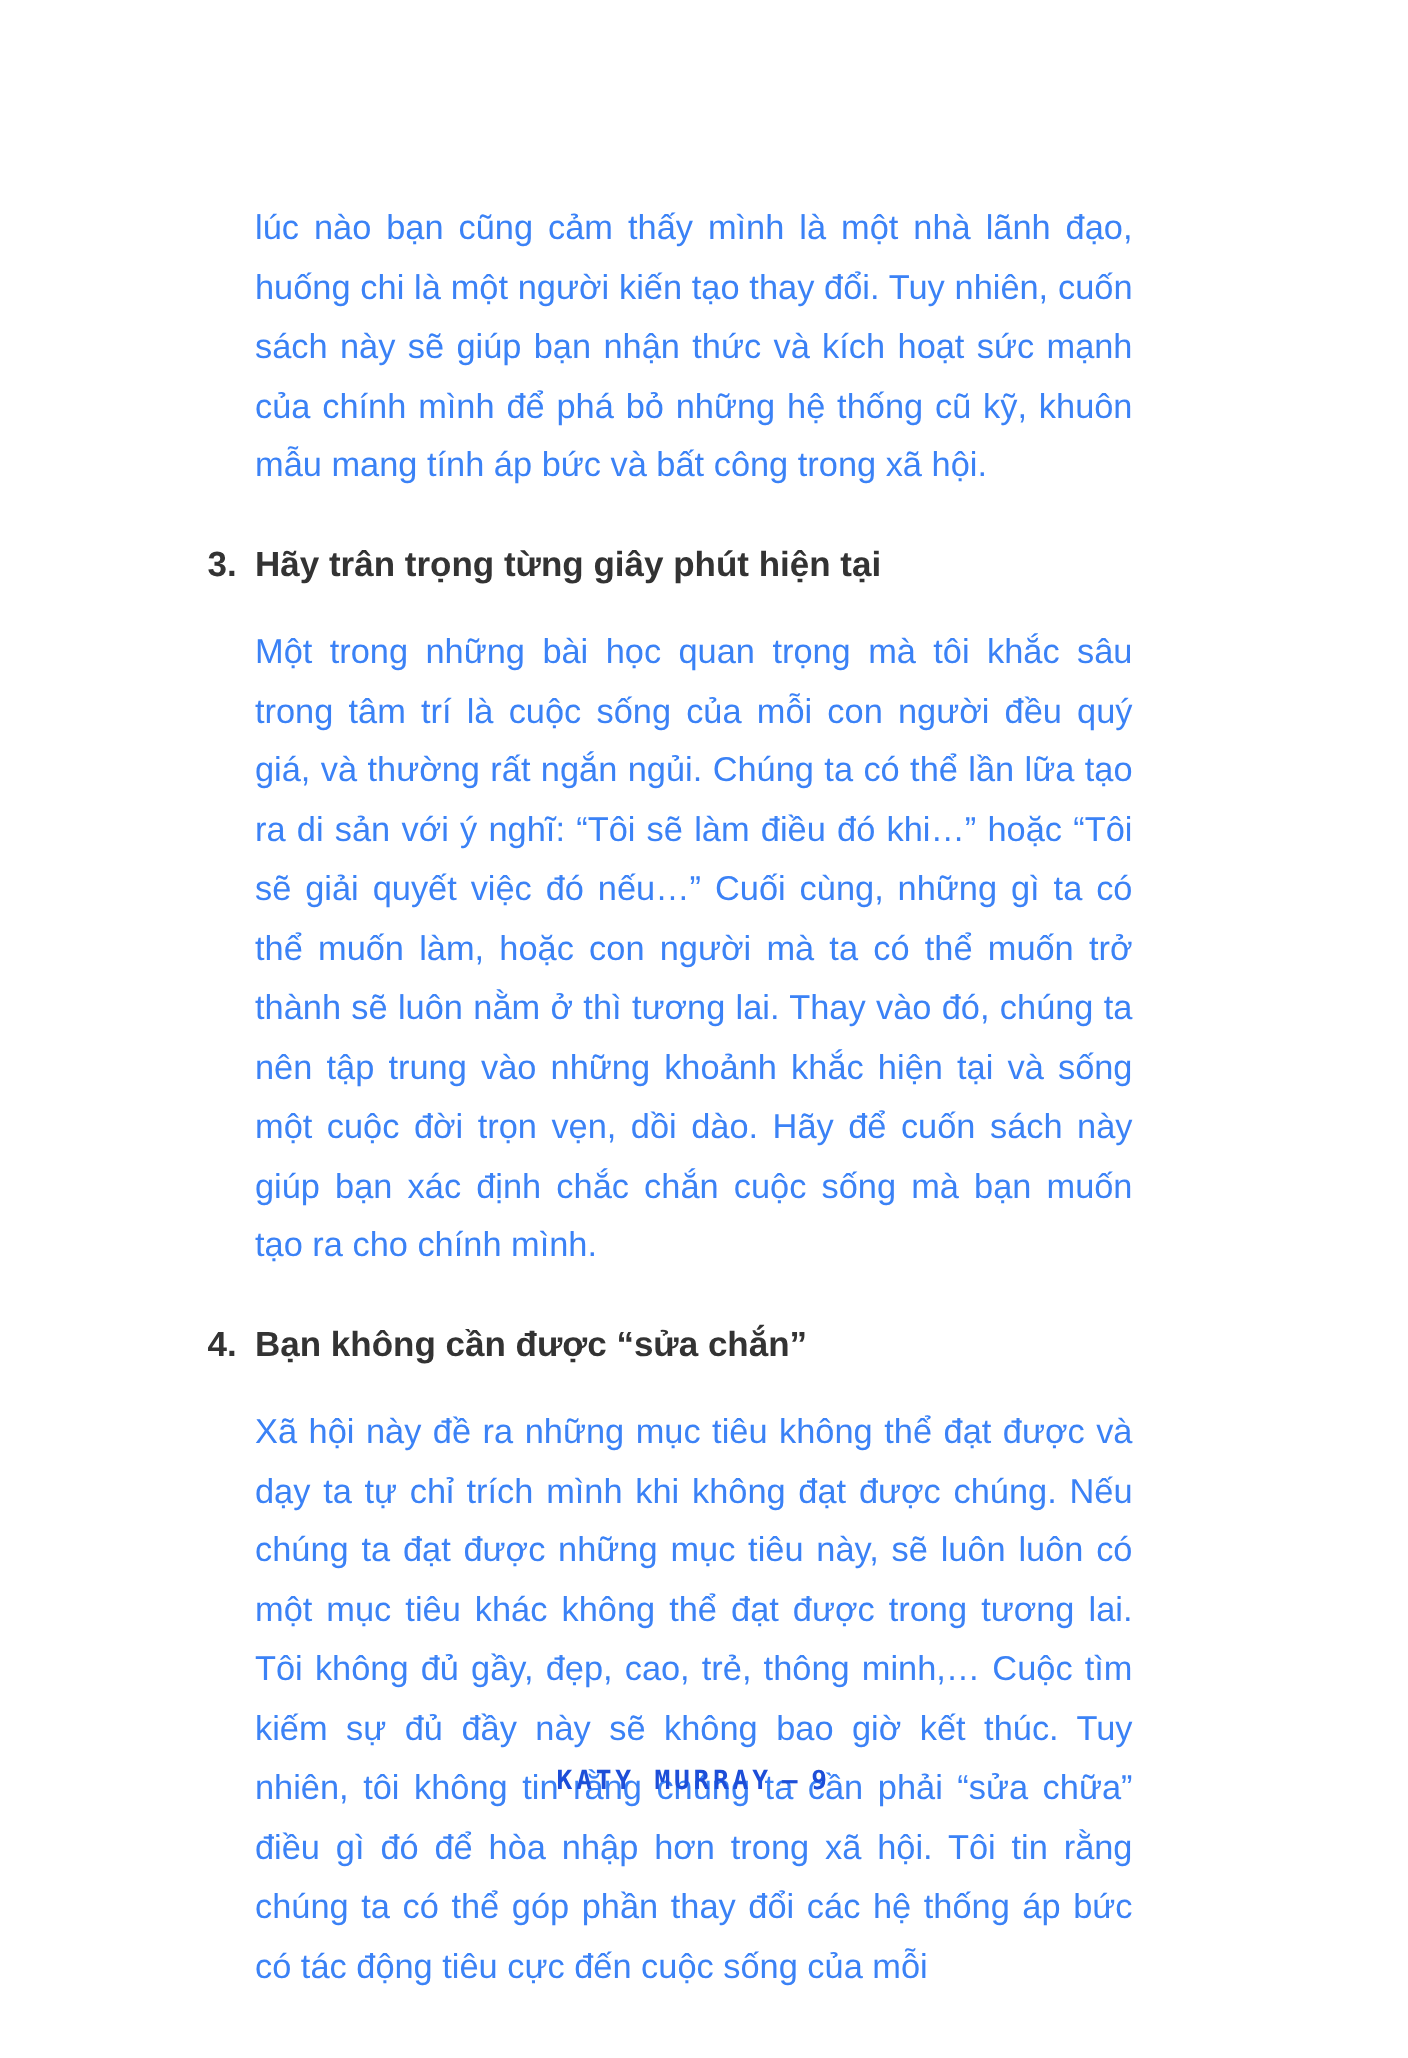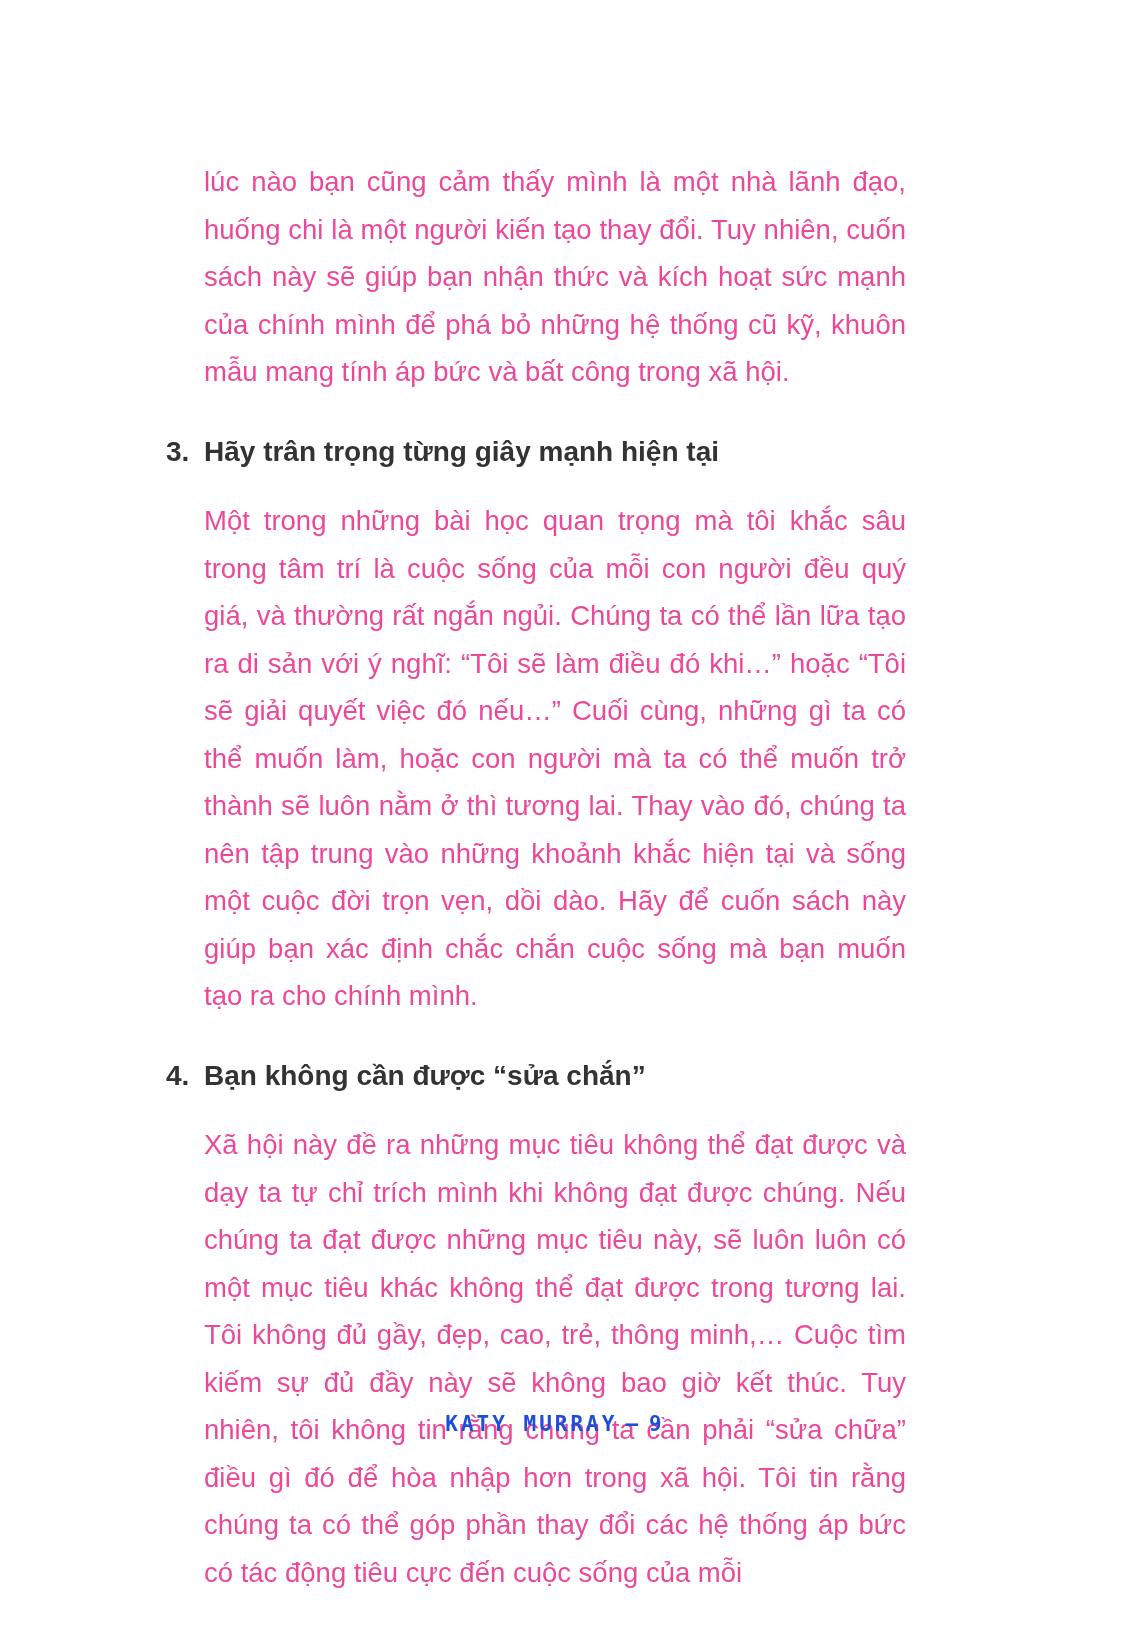--- a/index.html
+++ b/index.html
@@ -21,21 +21,21 @@
     position: absolute;
     left: 204px;
     top: 158px;
     width: 702px;
   }
   .body-text {
     margin: 0;
     font-size: 27.5px;
     line-height: 47.5px;
     text-align: justify;
-    color: #ec4899;
+    color: #3b82f6;
     font-weight: 400;
   }
   .section {
     margin-top: 0;
   }
   .heading {
     display: flex;
     align-items: baseline;
     margin: 32px 0 22px 0;
     margin-left: -38px;
@@ -72,21 +72,21 @@
 <body>
 
 <div class="page">
   <main class="content">
 
     <p class="body-text">lúc nào bạn cũng cảm thấy mình là một nhà lãnh đạo, huống chi là một người kiến tạo thay đổi. Tuy nhiên, cuốn sách này sẽ giúp bạn nhận thức và kích hoạt sức mạnh của chính mình để phá bỏ những hệ thống cũ kỹ, khuôn mẫu mang tính áp bức và bất công trong xã hội.</p>
 
     <section class="section">
       <h2 class="heading">
         <span class="num">3.</span>
-        <span class="heading-text">Hãy trân trọng từng giây mạnh hiện tại</span>
+        <span class="heading-text">Hãy trân trọng từng giây phút hiện tại</span>
       </h2>
       <p class="body-text">Một trong những bài học quan trọng mà tôi khắc sâu trong tâm trí là cuộc sống của mỗi con người đều quý giá, và thường rất ngắn ngủi. Chúng ta có thể lần lữa tạo ra di sản với ý nghĩ: “Tôi sẽ làm điều đó khi…” hoặc “Tôi sẽ giải quyết việc đó nếu…” Cuối cùng, những gì ta có thể muốn làm, hoặc con người mà ta có thể muốn trở thành sẽ luôn nằm ở thì tương lai. Thay vào đó, chúng ta nên tập trung vào những khoảnh khắc hiện tại và sống một cuộc đời trọn vẹn, dồi dào. Hãy để cuốn sách này giúp bạn xác định chắc chắn cuộc sống mà bạn muốn tạo ra cho chính mình.</p>
     </section>
 
     <section class="section">
       <h2 class="heading">
         <span class="num">4.</span>
         <span class="heading-text">Bạn không cần được “sửa chắn”</span>
       </h2>
       <p class="body-text">Xã hội này đề ra những mục tiêu không thể đạt được và dạy ta tự chỉ trích mình khi không đạt được chúng. Nếu chúng ta đạt được những mục tiêu này, sẽ luôn luôn có một mục tiêu khác không thể đạt được trong tương lai. Tôi không đủ gầy, đẹp, cao, trẻ, thông minh,… Cuộc tìm kiếm sự đủ đầy này sẽ không bao giờ kết thúc. Tuy nhiên, tôi không tin rằng chúng ta cần phải “sửa chữa” điều gì đó để hòa nhập hơn trong xã hội. Tôi tin rằng chúng ta có thể góp phần thay đổi các hệ thống áp bức có tác động tiêu cực đến cuộc sống của mỗi</p>

